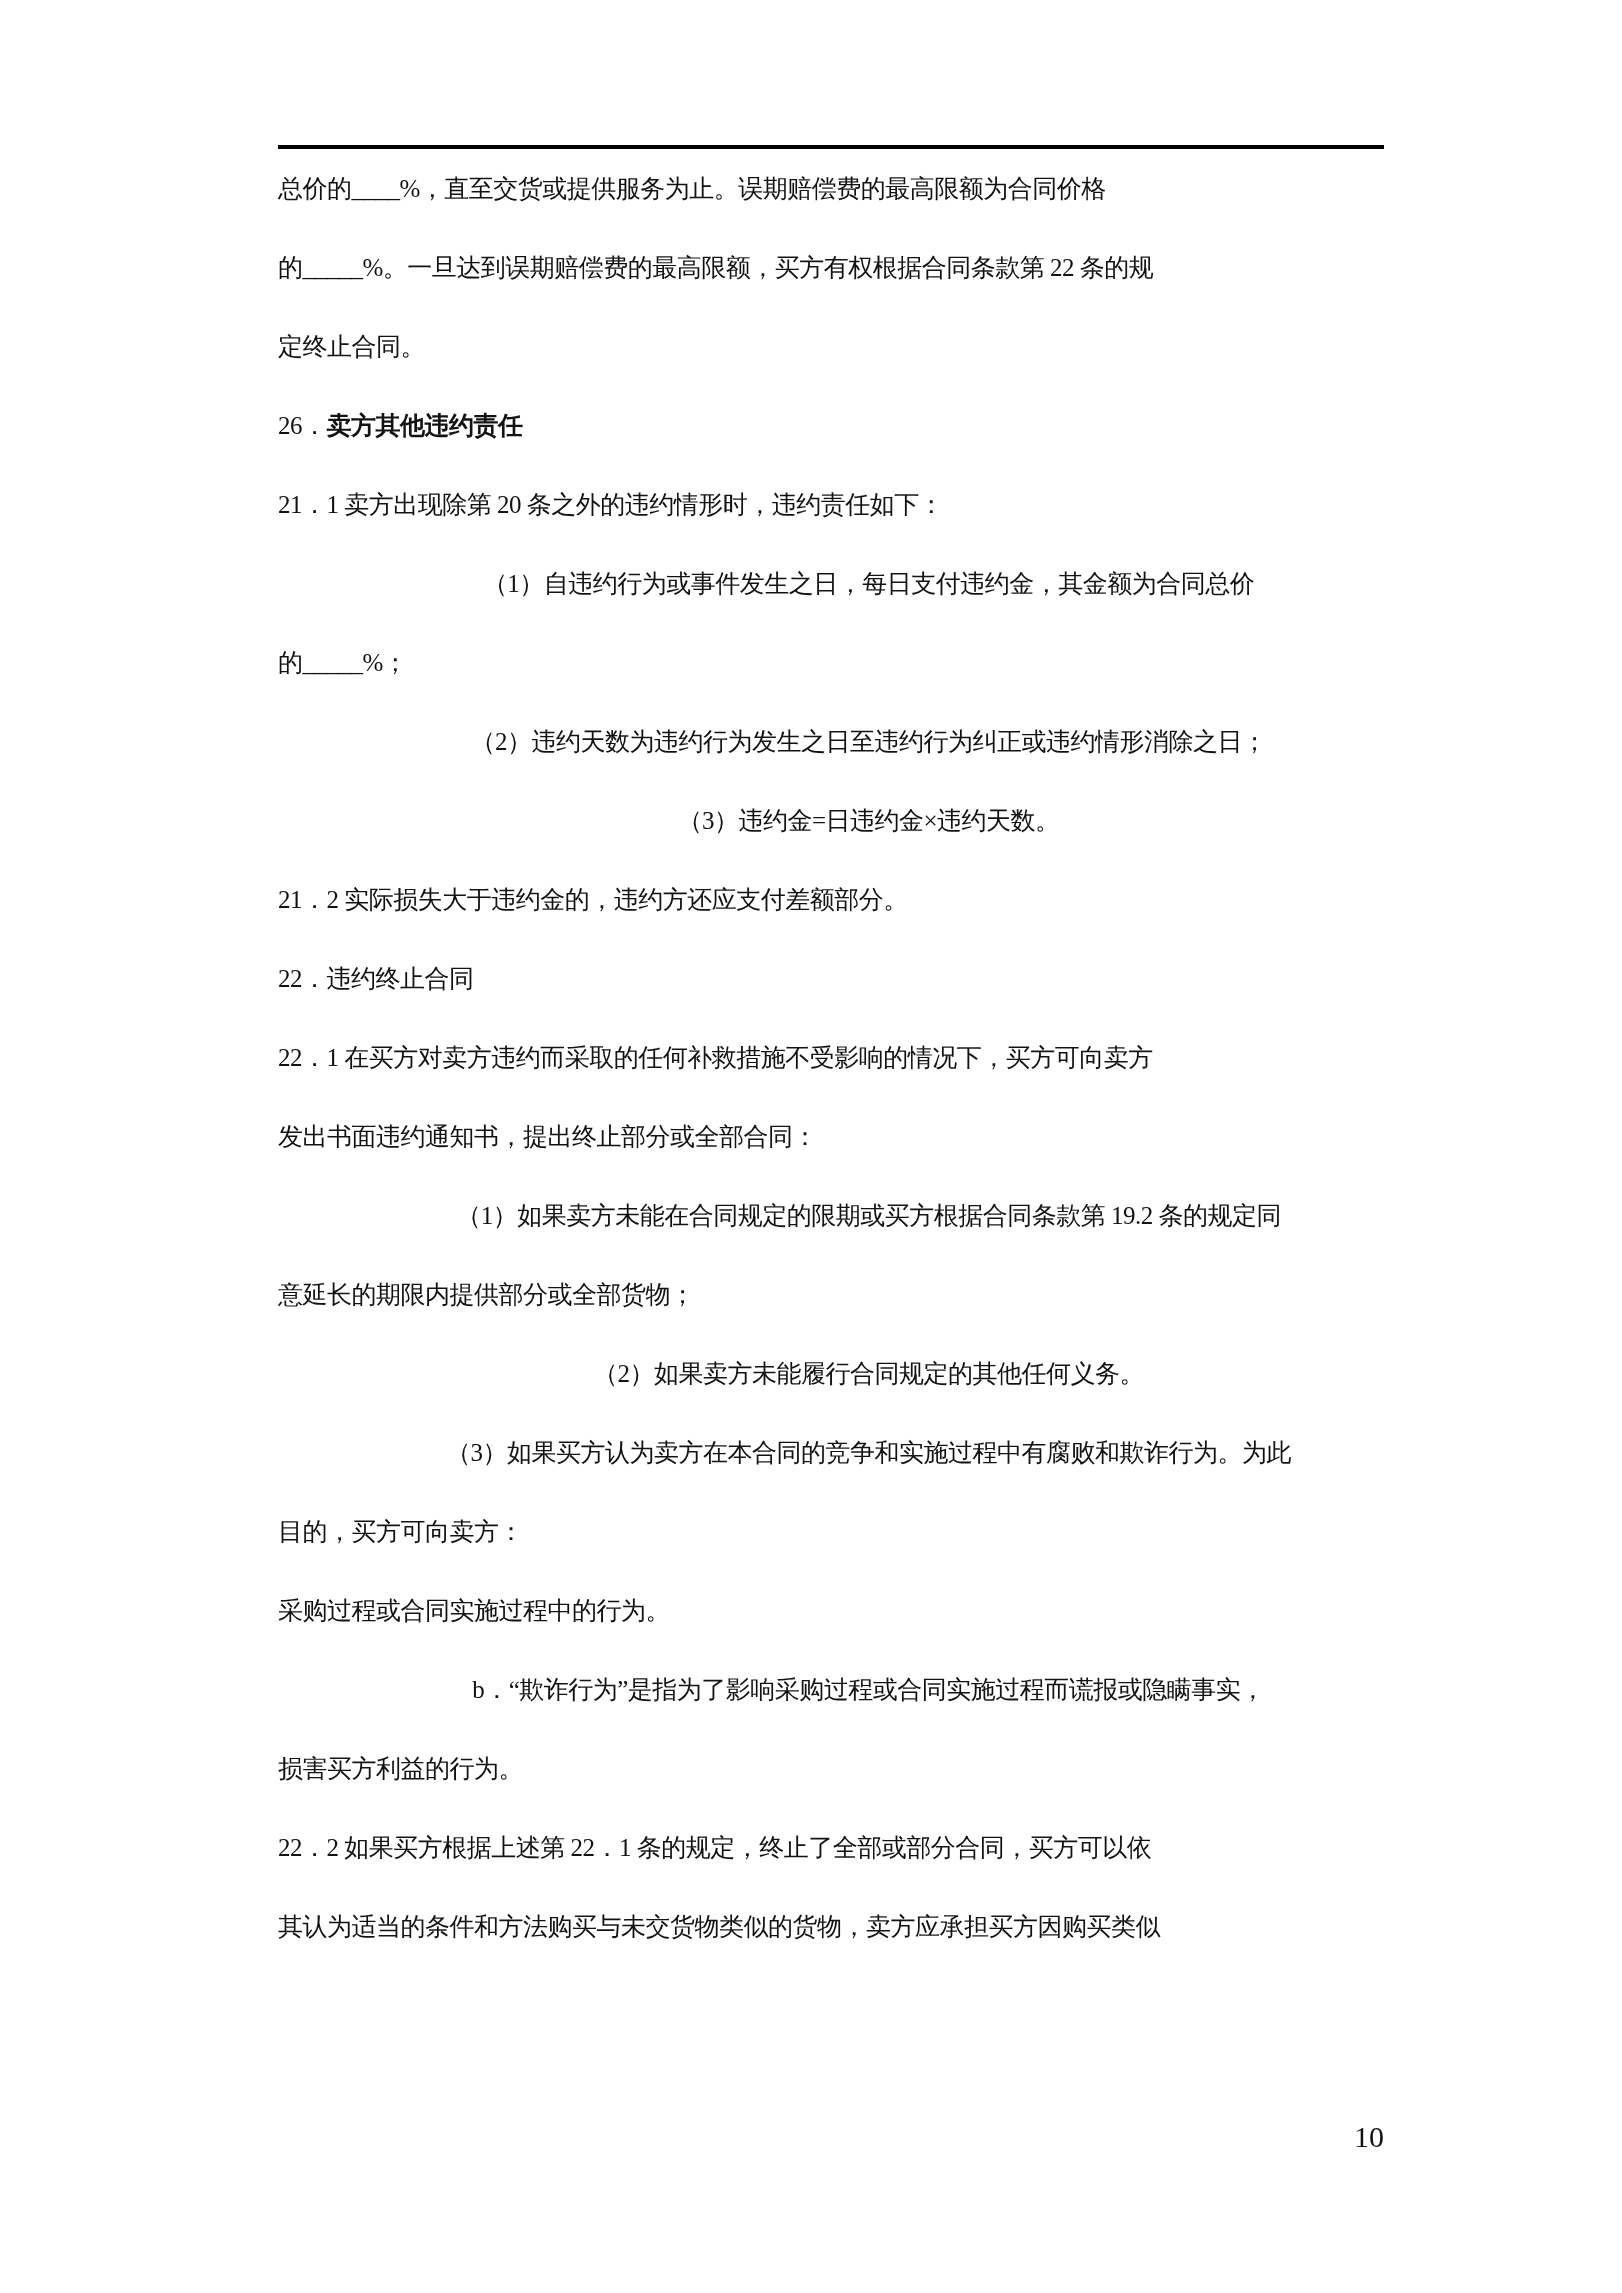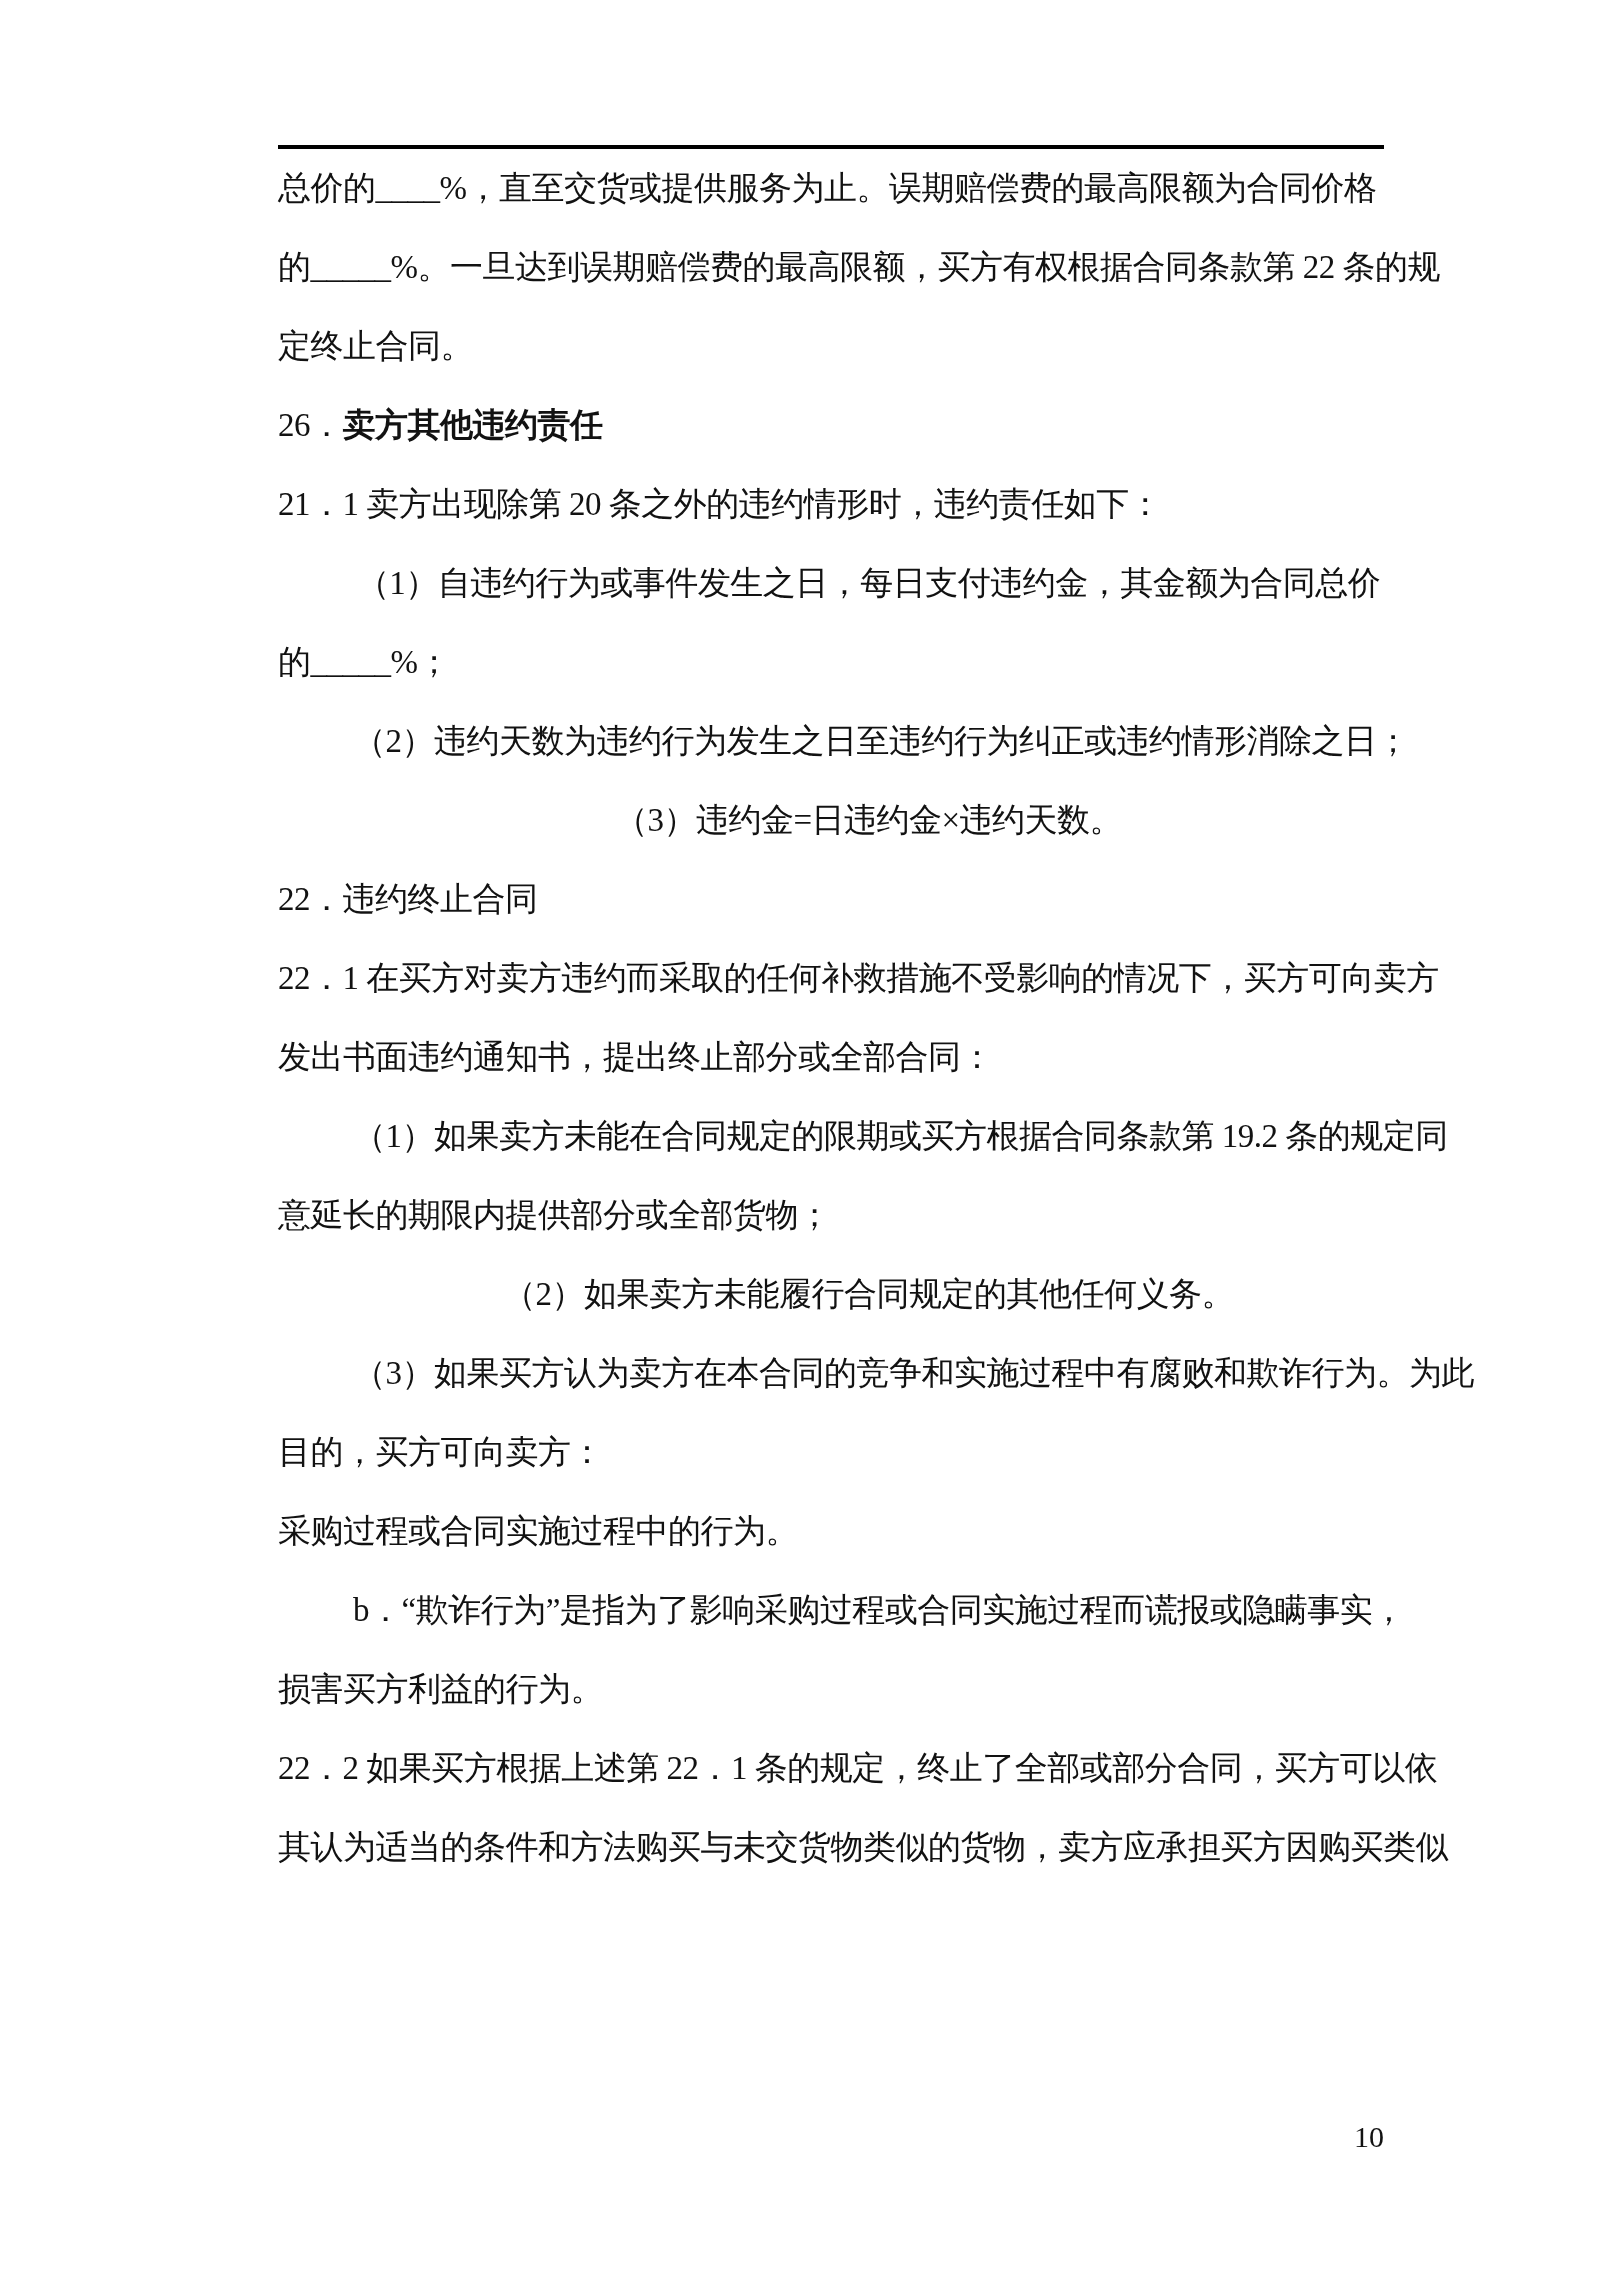--- a/index.html
+++ b/index.html
@@ -23,21 +23,21 @@
     width: 1106px;
   }
   .top-rule {
     height: 3.6px;
     background: #000000;
     margin-bottom: 0.9px;
   }
   .doc-line {
     height: 79px;
     line-height: 79px;
-    font-size: 33px;
+    font-size: 25px;
     white-space: nowrap;
     letter-spacing: -0.5px;
   }
   .doc-line .bold { font-weight: 700; margin-top: 12px; }
   .ind-0 { padding-left: 0; }
   .ind-1 { padding-left: 59px; }
   .ind-2 { padding-left: 75px; text-align: center; }
   .page-number {
     position: absolute;
     left: 278px;
@@ -57,20 +57,21 @@
     <div id="doc-body">
       <div class="doc-line ind-0"><span>总价的____%，直至交货或提供服务为止。误期赔偿费的最高限额为合同价格</span></div>
         <div class="doc-line ind-0"><span>的_____%。一旦达到误期赔偿费的最高限额，买方有权根据合同条款第 22 条的规</span></div>
         <div class="doc-line ind-0"><span>定终止合同。</span></div>
         <div class="doc-line ind-0"><span>26．</span><span class="bold">卖方其他违约责任</span></div>
         <div class="doc-line ind-0"><span>21．1 卖方出现除第 20 条之外的违约情形时，违约责任如下：</span></div>
         <div class="doc-line ind-2"><span>（1）自违约行为或事件发生之日，每日支付违约金，其金额为合同总价</span></div>
         <div class="doc-line ind-0"><span>的_____%；</span></div>
         <div class="doc-line ind-2"><span>（2）违约天数为违约行为发生之日至违约行为纠正或违约情形消除之日；</span></div>
         <div class="doc-line ind-2"><span>（3）违约金=日违约金×违约天数。</span></div>
+        <div class="doc-line ind-0"><span>21．2 实际损失大于违约金的，违约方还应支付差额部分。</span></div>
         <div class="doc-line ind-0"><span>22．违约终止合同</span></div>
         <div class="doc-line ind-0"><span>22．1 在买方对卖方违约而采取的任何补救措施不受影响的情况下，买方可向卖方</span></div>
         <div class="doc-line ind-0"><span>发出书面违约通知书，提出终止部分或全部合同：</span></div>
         <div class="doc-line ind-2"><span>（1）如果卖方未能在合同规定的限期或买方根据合同条款第 19.2 条的规定同</span></div>
         <div class="doc-line ind-0"><span>意延长的期限内提供部分或全部货物；</span></div>
         <div class="doc-line ind-2"><span>（2）如果卖方未能履行合同规定的其他任何义务。</span></div>
         <div class="doc-line ind-2"><span>（3）如果买方认为卖方在本合同的竞争和实施过程中有腐败和欺诈行为。为此</span></div>
         <div class="doc-line ind-0"><span>目的，买方可向卖方：</span></div>
         <div class="doc-line ind-0"><span>采购过程或合同实施过程中的行为。</span></div>
         <div class="doc-line ind-2"><span>b．“欺诈行为”是指为了影响采购过程或合同实施过程而谎报或隐瞒事实，</span></div>

